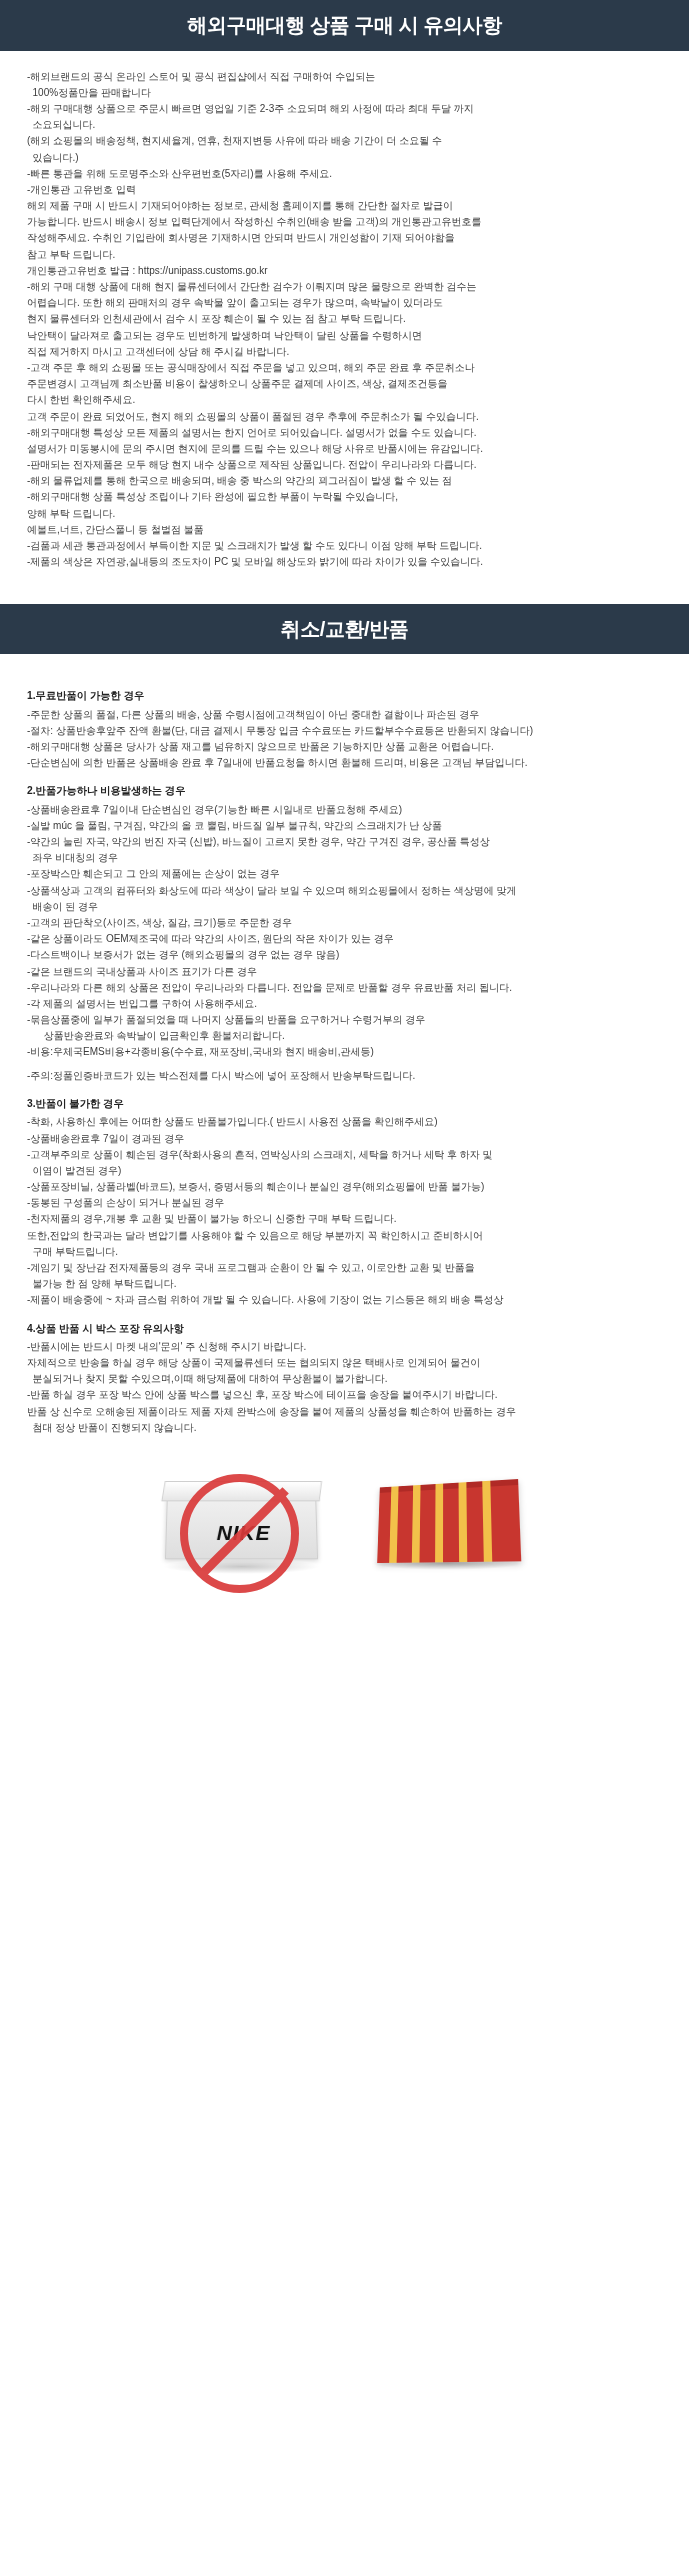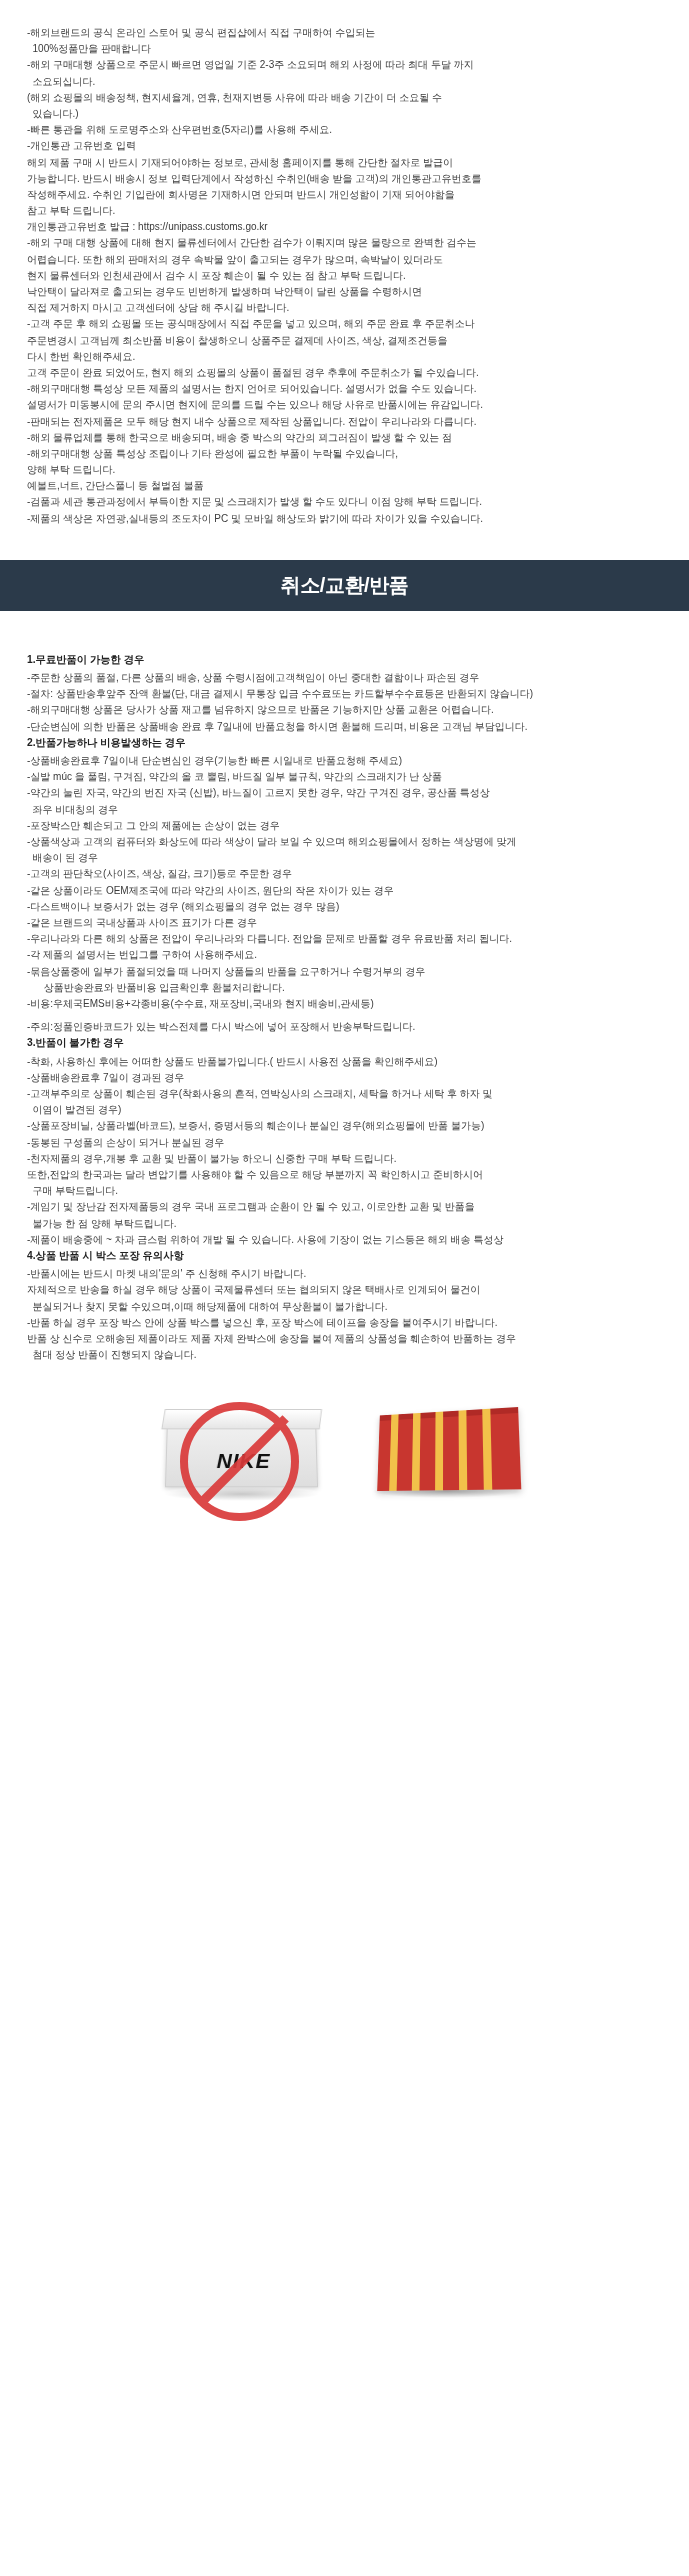--- a/index.html
+++ b/index.html
@@ -25,33 +25,33 @@
     padding: 13px 0 13.6px 0;
   }
   .header-bar .title {
     font-size: 20px;
     font-weight: bold;
     letter-spacing: -0.4px;
     line-height: 1.2;
     color: #ffffff;
   }
   .section-body {
-    padding: 25px 27px 19px 27px;
+    padding: 18px 27px 19px 27px;
   }
   .line {
     font-size: 10px;
     line-height: 1.62;
     color: #3a3a3a;
     white-space: pre-wrap;
     word-break: keep-all;
   }
   .line.heading {
     font-weight: bold;
     color: #222222;
-    margin-top: 0;
+    margin-top: 12px;
     margin-bottom: 1.6px;
     font-size: 10.3px;
   }
   .line.heading.first { margin-top: 16px; }
   .spacer-sm { height: 7.2px; }
   .divider-space { height: 14.4px; }
 
   
   .image-row {
     display: flex;
@@ -148,20 +148,23 @@
     left: 4.8px; top: 90px;
     width: 157px; height: 14.4px;
     background: radial-gradient(ellipse at center, rgba(0,0,0,0.22) 0%, rgba(0,0,0,0) 70%);
   }
 </style>
 </head>
 <body>
 
 <div class="page">
 
+  <div class="header-bar">
+    <div class="title">해외구매대행 상품 구매 시 유의사항</div>
+  </div>
 
   <div class="section-body">
     <div class="line">-해외브랜드의 공식 온라인 스토어 및 공식 편집샵에서 직접 구매하여 수입되는</div>
     <div class="line">  100%정품만을 판매합니다</div>
     <div class="line">-해외 구매대행 상품으로 주문시 빠르면 영업일 기준 2-3주 소요되며 해외 사정에 따라 최대 두달 까지</div>
     <div class="line">  소요되십니다.</div>
     <div class="line">(해외 쇼핑몰의 배송정책, 현지세율계, 연휴, 천재지변등 사유에 따라 배송 기간이 더 소요될 수</div>
     <div class="line">  있습니다.)</div>
     <div class="line">-빠른 통관을 위해 도로명주소와 산우편번호(5자리)를 사용해 주세요.</div>
     <div class="line">-개인통관 고유번호 입력</div>
@@ -212,21 +215,21 @@
     <div class="line">-포장박스만 훼손되고 그 안의 제품에는 손상이 없는 경우</div>
     <div class="line">-상품색상과 고객의 컴퓨터와 화상도에 따라 색상이 달라 보일 수 있으며 해외쇼핑몰에서 정하는 색상명에 맞게</div>
     <div class="line">  배송이 된 경우</div>
     <div class="line">-고객의 판단착오(사이즈, 색상, 질감, 크기)등로 주문한 경우</div>
     <div class="line">-같은 상품이라도 OEM제조국에 따라 약간의 사이즈, 원단의 작은 차이가 있는 경우</div>
     <div class="line">-다스트백이나 보증서가 없는 경우 (해외쇼핑몰의 경우 없는 경우 많음)</div>
     <div class="line">-같은 브랜드의 국내상품과 사이즈 표기가 다른 경우</div>
     <div class="line">-우리나라와 다른 해외 상품은 전압이 우리나라와 다릅니다. 전압을 문제로 반품할 경우 유료반품 처리 됩니다.</div>
     <div class="line">-각 제품의 설명서는 번입그를 구하여 사용해주세요.</div>
     <div class="line">-묶음상품중에 일부가 품절되었을 때 나머지 상품들의 반품을 요구하거나 수령거부의 경우</div>
-    <div class="line">      상품반송완료와 반품비용 입금확인후 환불처리합니다.</div>
+    <div class="line">      상품반송완료와 속박날이 입금확인후 환불처리합니다.</div>
     <div class="line">-비용:우체국EMS비용+각종비용(수수료, 재포장비,국내와 현지 배송비,관세등)</div>
     <div class="spacer-sm"></div>
     <div class="line">-주의:정품인증바코드가 있는 박스전체를 다시 박스에 넣어 포장해서 반송부탁드립니다.</div>
 
     <div class="line heading">3.반품이 불가한 경우</div>
     <div class="line">-착화, 사용하신 후에는 어떠한 상품도 반품불가입니다.( 반드시 사용전 상품을 확인해주세요)</div>
     <div class="line">-상품배송완료후 7일이 경과된 경우</div>
     <div class="line">-고객부주의로 상품이 훼손된 경우(착화사용의 흔적, 연박싱사의 스크래치, 세탁을 하거나 세탁 후 하자 및</div>
     <div class="line">  이염이 발견된 경우)</div>
     <div class="line">-상품포장비닐, 상품라벨(바코드), 보증서, 증명서등의 훼손이나 분실인 경우(해외쇼핑몰에 반품 불가능)</div>

